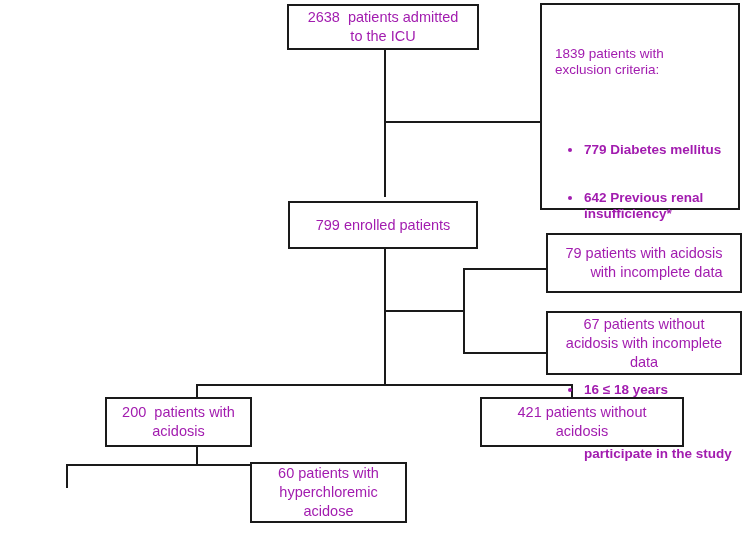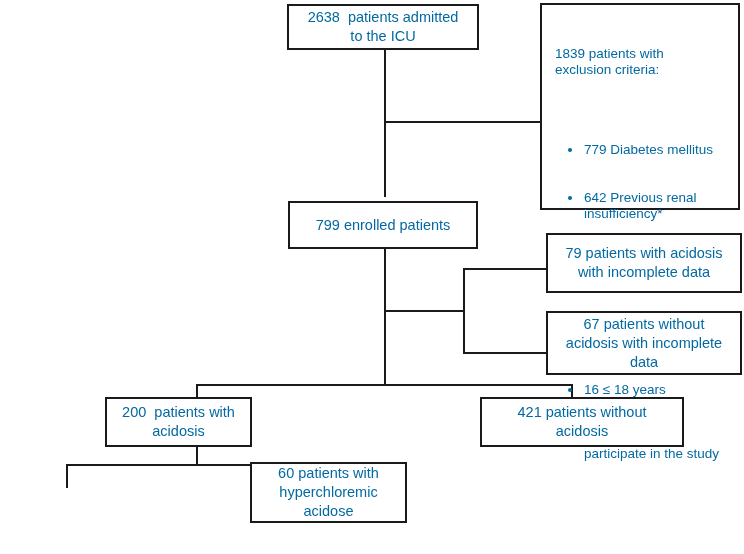--- a/index.html
+++ b/index.html
@@ -1,21 +1,21 @@
 <!DOCTYPE html>
 <html><head>
 <meta charset="utf-8">
 <style>
   html,body{margin:0;padding:0;background:#ffffff;}
   #canvas{
     position:relative;
     width:744px;height:554px;
     background:#ffffff;
     font-family:"Liberation Sans", sans-serif;
-    color:#0369a1;
+    color:#a21caf;
     overflow:hidden;
   }
   .node{
     position:absolute;
     box-sizing:border-box;
     border:2px solid #1a1a1a;
     background:#ffffff;
     display:flex;
     align-items:center;
     justify-content:center;
@@ -29,30 +29,30 @@
     position:absolute;
     background:#1a1a1a;
     z-index:1;
   }
   
   #n-admitted          { left:287px; top:4px;   width:192px; height:46px; }
   #n-exclusion         { left:540px; top:3px;   width:200px; height:207px;
                          display:block; text-align:left; font-size:13.5px;
                          line-height:16px; padding:9px 6px 6px 13px; }
   #n-enrolled          { left:288px; top:201px; width:190px; height:48px; }
-  #n-acid-incomplete   { left:546px; top:233px; width:196px; height:60px; }
+  #n-acid-incomplete   { left:546px; top:233px; width:196px; height:60px;text-align:right; }
   #n-noacid-incomplete { left:546px; top:311px; width:196px; height:64px; }
   #n-acidosis          { left:105px; top:397px; width:147px; height:50px; }
   #n-no-acidosis       { left:480px; top:397px; width:204px; height:50px; }
   #n-anion-gap         { left:4px;   top:488px; width:128px; height:61px; }
   #n-hyperchloremic    { left:250px; top:462px; width:157px; height:61px; }
   
   #n-exclusion .hdr{ white-space:pre-wrap; }
   #n-exclusion ul{ margin:0; padding:0 0 0 28px; list-style:disc outside; }
-  #n-exclusion li{ white-space:pre-wrap; padding-left:1px; }
+  #n-exclusion li{ white-space:pre-wrap; padding-left:1px;font-weight:bold; }
   
   #l1 { left:384px; top:50px;  width:2px;   height:147px; }
   #l2 { left:384px; top:121px; width:156px; height:2px;   }
   #l3 { left:384px; top:245px; width:2px;   height:141px; }
   #l4 { left:384px; top:310px; width:81px;  height:2px;   }
   #l5 { left:463px; top:268px; width:2px;   height:86px;  }
   #l6 { left:463px; top:268px; width:83px;  height:2px;   }
   #l7 { left:463px; top:352px; width:83px;  height:2px;   }
   #l8 { left:196px; top:384px; width:377px; height:2px;   }
   #l9 { left:196px; top:384px; width:2px;   height:13px;  }

